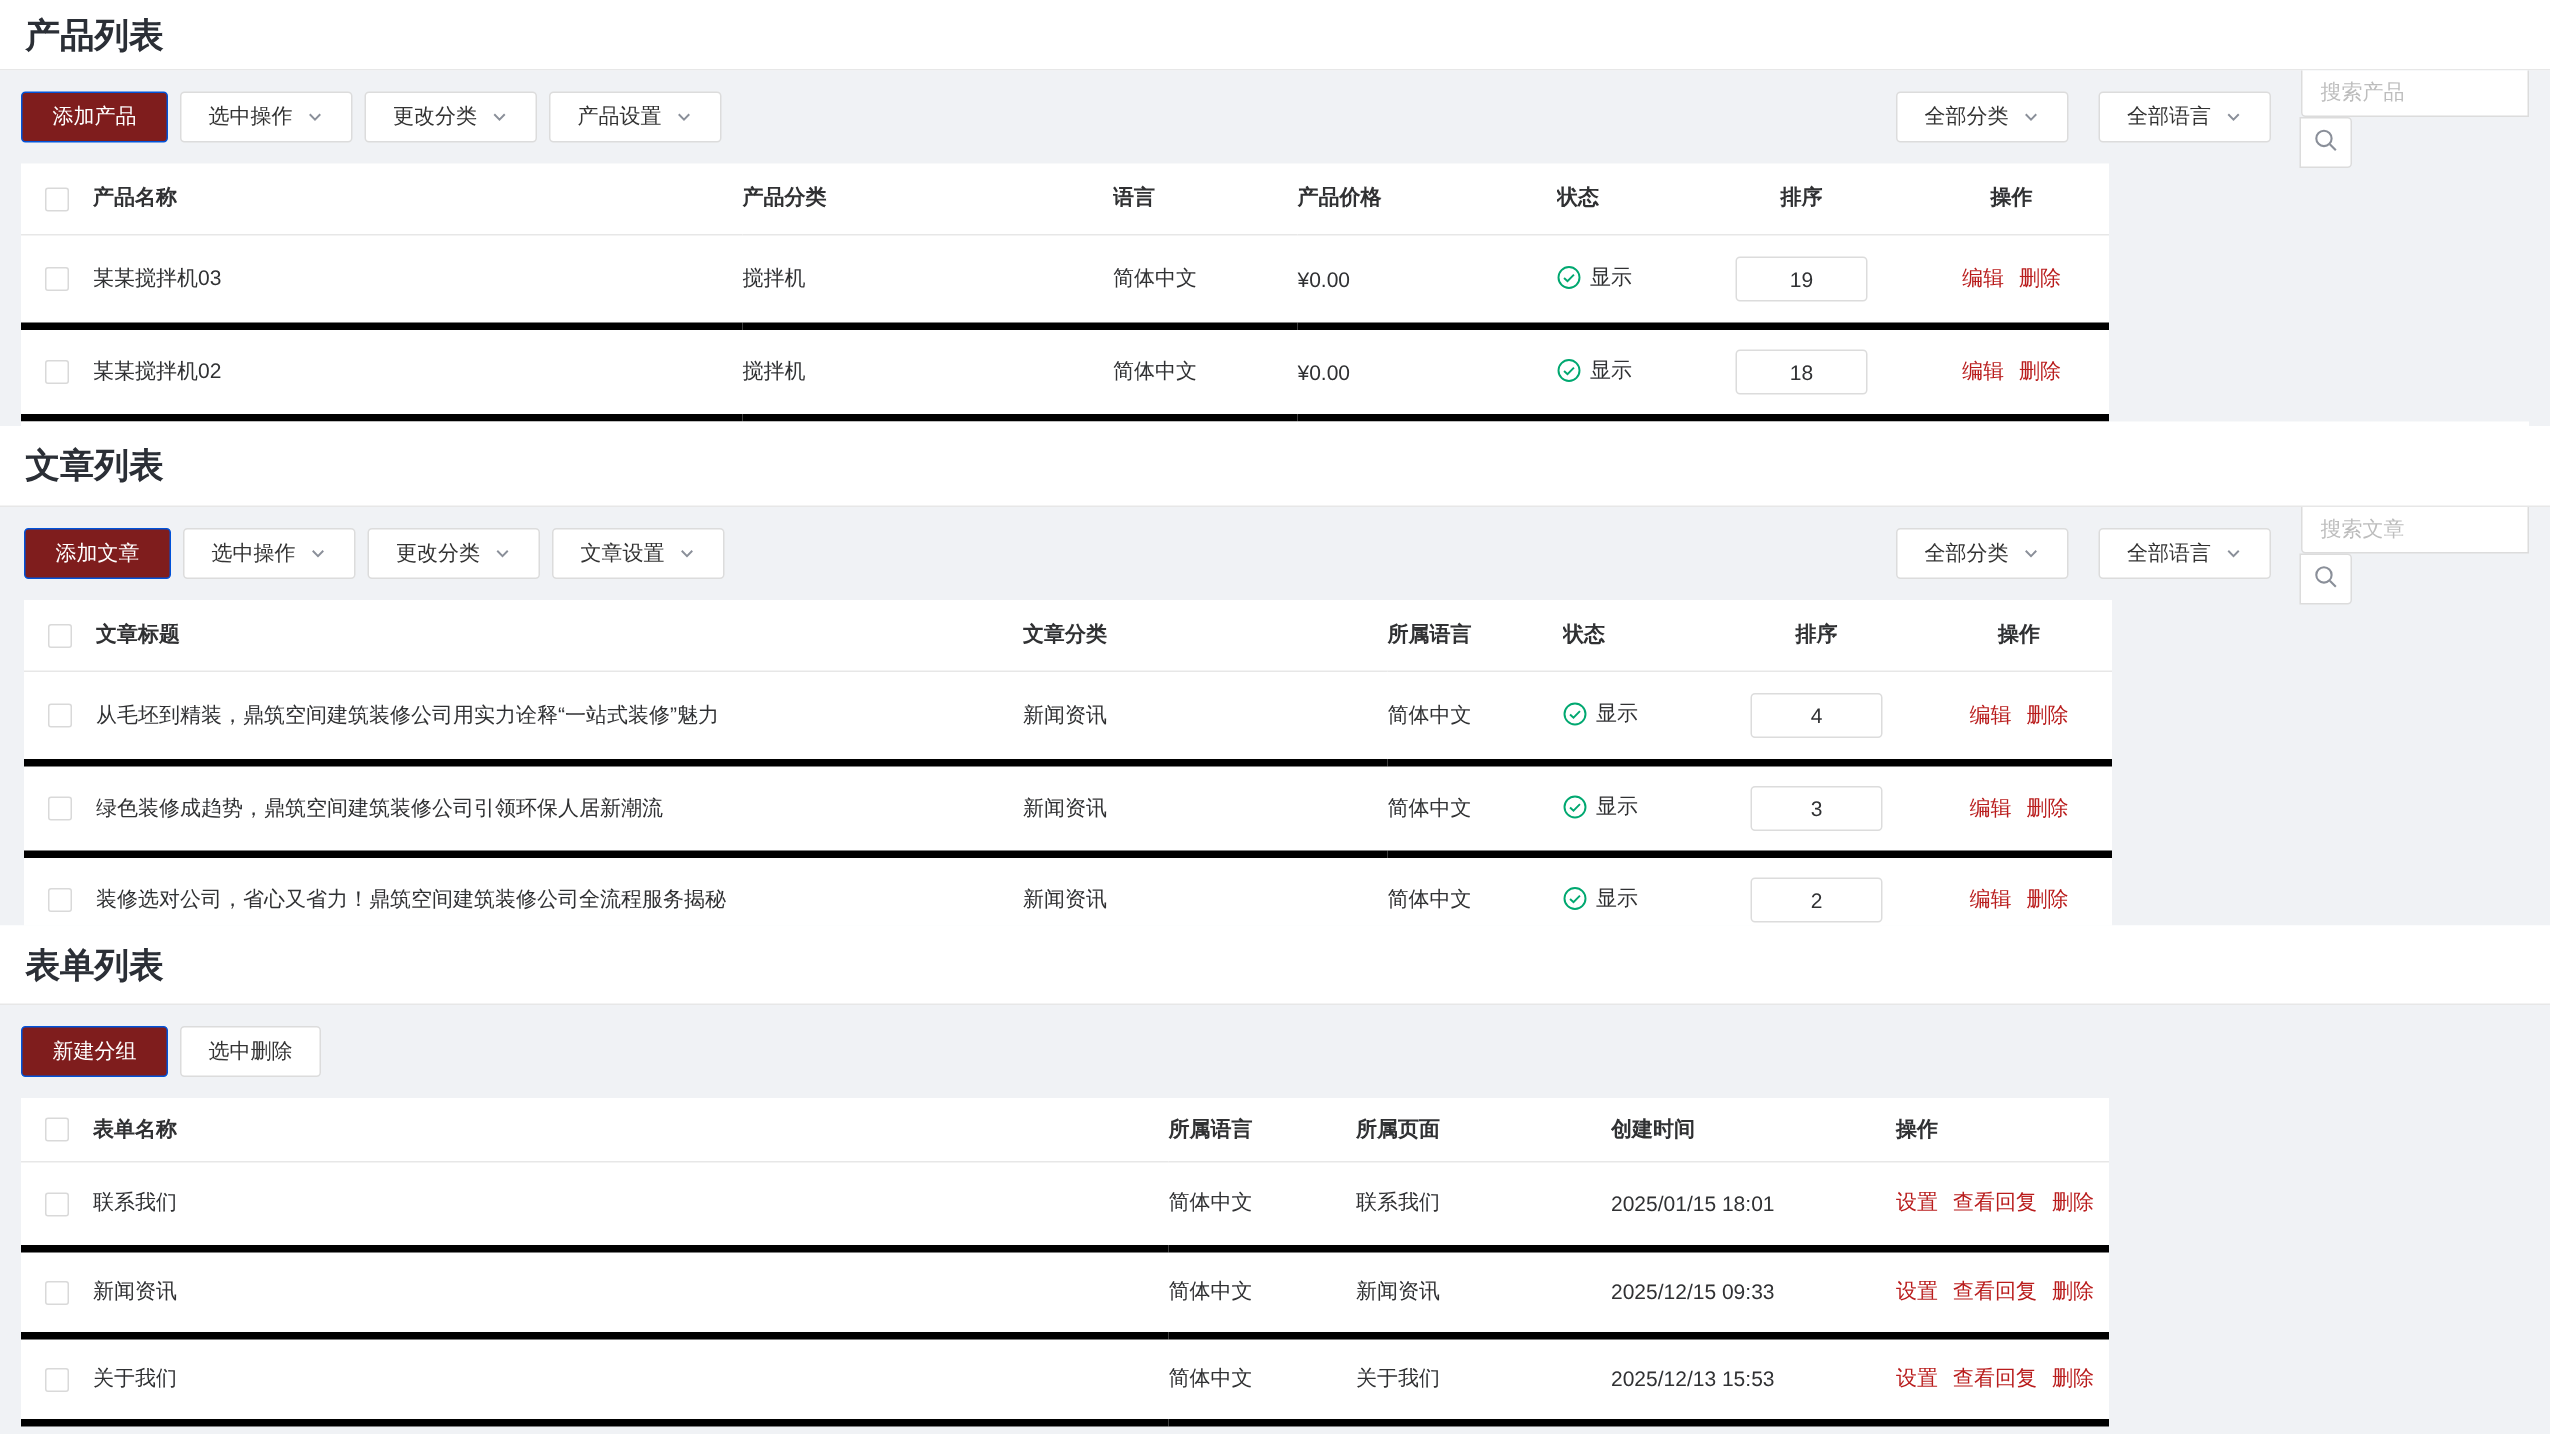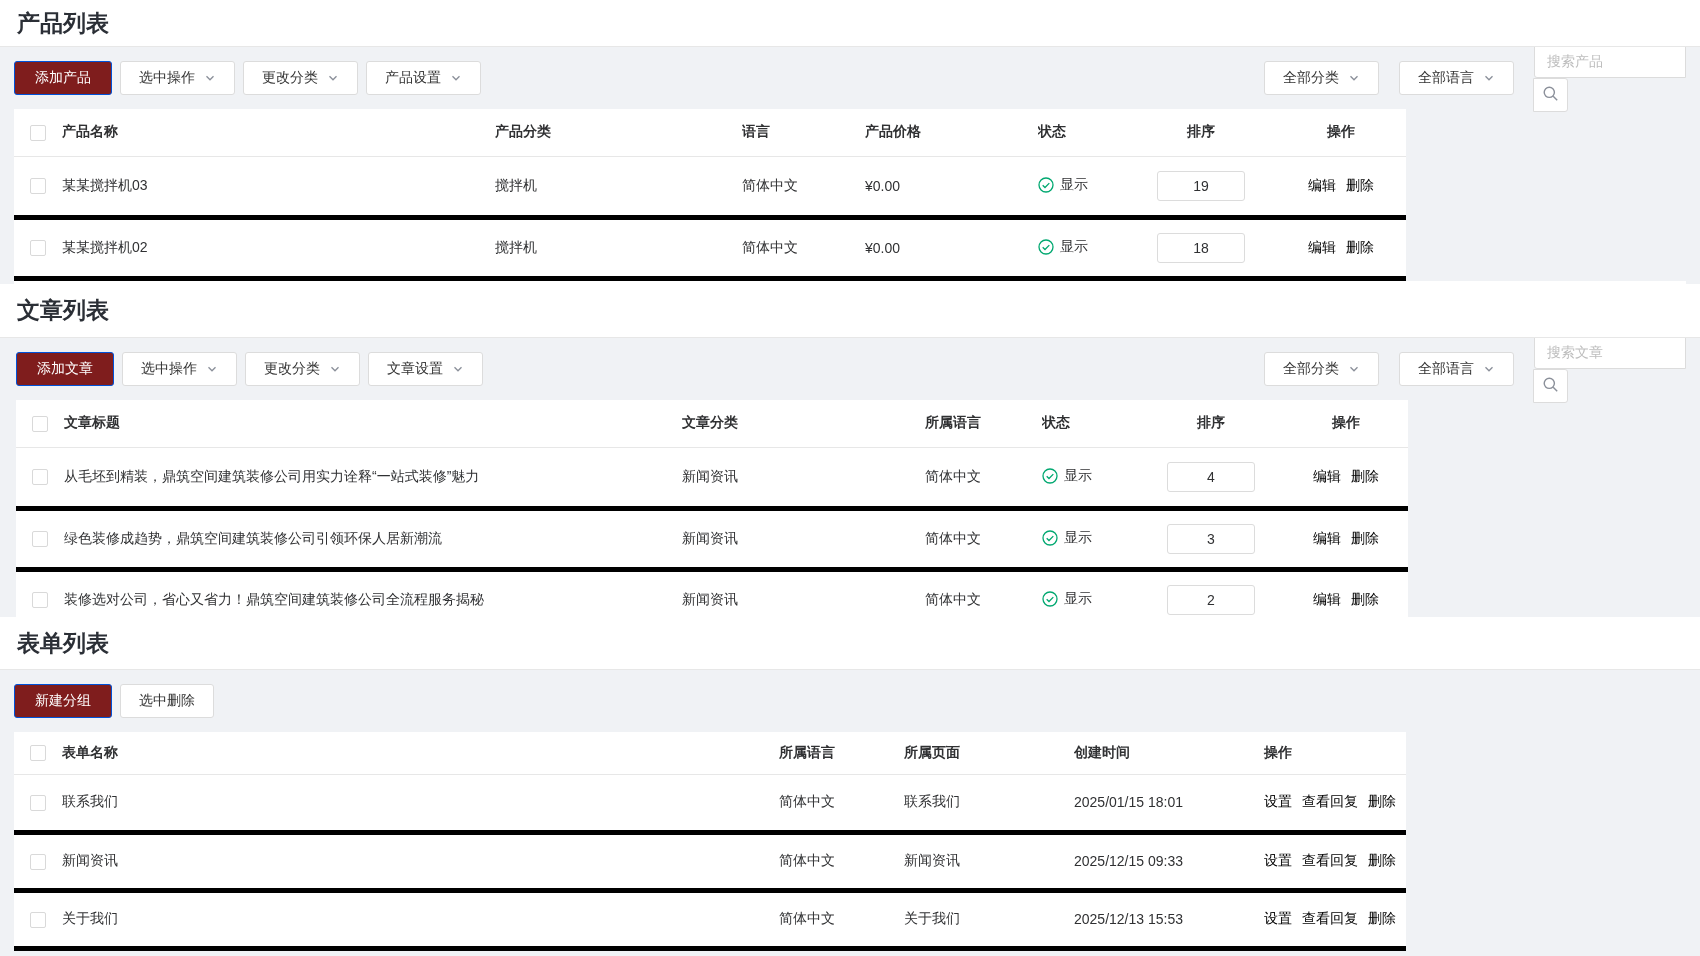--- a/index.html
+++ b/index.html
@@ -75,21 +75,21 @@
   th.c, td.c { text-align: center; padding-right: 0; }
   td.pl14, th.pl14 { padding-left: 14px; }
 
   .checkbox {
     display: inline-block; width: 16px; height: 16px;
     border: 1px solid #d9d9d9; border-radius: 2px; background: #fff;
     vertical-align: middle; cursor: pointer;
   }
 
   .status { display: inline-flex; align-items: center; gap: 6px; }
-  .link { color: #000000; text-decoration: none; cursor: pointer; font-family: Liberation Serif, serif; }
+  .link { color: #b91c1c; text-decoration: none; cursor: pointer; font-family: Liberation Serif, serif; }
   .link + .link { margin-left: 10px; }
 
   .sort-input {
     width: 88px; height: 30px; text-align: center;
     border: 1px solid #dcdcdc; border-radius: 3px; font-size: 14px; color: #303133;
     background: #fff; outline: none;
     font-family: "Liberation Sans", "DejaVu Sans", sans-serif;
   }
 
   .row-sliver { height: 8px; background: #fff; }

